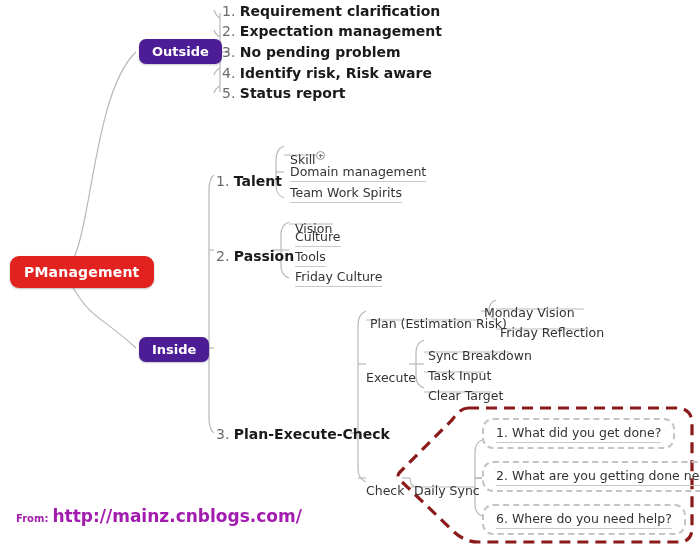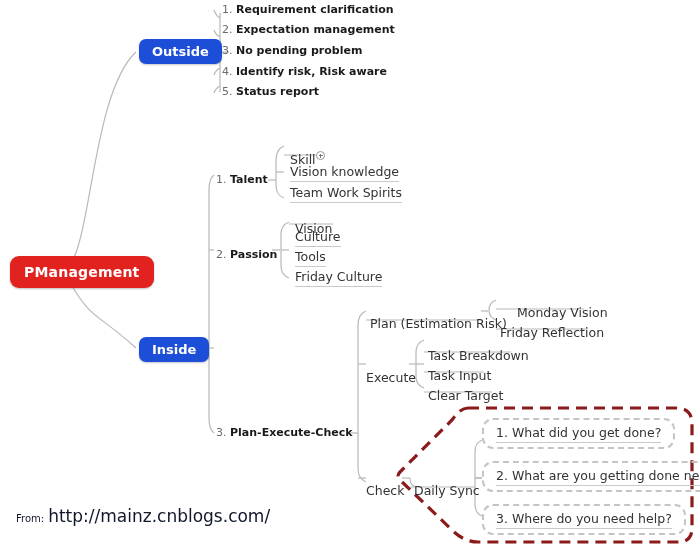--- a/index.html
+++ b/index.html
@@ -39,32 +39,32 @@
     font-weight: bold;
     font-size: 14px;
     border-radius: 9px;
     padding: 8px 14px;
     letter-spacing: 0.2px;
     box-shadow: 0 1px 2px rgba(0,0,0,0.25);
   }
 
   
   .blue {
-    background: #1d4ed8;
+    background: #4c1d95;
     color: #ffffff;
     font-weight: bold;
     font-size: 13px;
     border-radius: 7px;
     padding: 5px 13px;
     box-shadow: 0 1px 2px rgba(0,0,0,0.22);
   }
 
   
   .numitem {
-    font-size: 11px;
+    font-size: 14px;
     color: #1a1a1a;
     text-align: center;
   }
   .numitem .num {
     color: #6b6b6b;
     font-weight: normal;
   }
   .numitem .txt {
     font-weight: bold;
   }
@@ -120,22 +120,23 @@
   }
   .plusbtn::after {
     left: 3px; top: 1.5px; width: 1px; height: 4px;
   }
 
   
   .credit {
     position: absolute;
     left: 16px;
     top: 506px;
-    color: #0f172a;
+    color: #a21caf;
     white-space: nowrap;
+    font-weight: bold;
   }
   .credit .from {
     font-size: 10px;
     vertical-align: baseline;
   }
   .credit .url {
     font-size: 17px;
     margin-left: 4px;
   }
 </style>
@@ -234,21 +235,21 @@
 
   <div class="node numitem" style="left:216px; top:173px;">
     <span class="num">1.</span>
     <span class="txt">Talent</span>
   </div>
   <div class="node leaf noline" style="left:286px; top:139px;">
     <span class="under">Skill</span>
   </div>
   <div class="plusbtn" style="left:316px; top:151px;"></div>
   <div class="node leaf" style="left:286px; top:163px;">
-    <span class="under">Vision knowledge</span>
+    <span class="under">Domain management</span>
   </div>
   <div class="node leaf" style="left:286px; top:184px;">
     <span class="under">Team Work Spirits</span>
   </div>
 
   <div class="node numitem" style="left:216px; top:248px;">
     <span class="num">2.</span>
     <span class="txt">Passion</span>
   </div>
   <div class="node leaf noline" style="left:291px; top:208px;">
@@ -265,32 +266,32 @@
   </div>
 
   <div class="node numitem" style="left:216px; top:426px;">
     <span class="num">3.</span>
     <span class="txt">Plan-Execute-Check</span>
   </div>
 
   <div class="node leaf noline" style="left:366px; top:303px;">
     <span class="under">Plan (Estimation Risk)</span>
   </div>
-  <div class="node leaf noline" style="left:513px; top:292px;">
+  <div class="node leaf noline" style="left:480px; top:292px;">
     <span class="under">Monday Vision</span>
   </div>
   <div class="node leaf noline" style="left:496px; top:312px;">
     <span class="under">Friday Reflection</span>
   </div>
 
   <div class="node leaf noline" style="left:362px; top:357px;">
     <span class="under">Execute</span>
   </div>
   <div class="node leaf noline" style="left:424px; top:335px;">
-    <span class="under">Task Breakdown</span>
+    <span class="under">Sync Breakdown</span>
   </div>
   <div class="node leaf noline" style="left:424px; top:355px;">
     <span class="under">Task Input</span>
   </div>
   <div class="node leaf noline" style="left:424px; top:375px;">
     <span class="under">Clear Target</span>
   </div>
 
   <div class="node leaf noline" style="left:362px; top:470px;">
     <span class="under">Check</span>
@@ -299,20 +300,20 @@
     <span class="under">Daily Sync</span>
   </div>
 
   <div class="node qbox" style="left:482px; top:418px;">
     <span class="under">1. What did you get done?</span>
   </div>
   <div class="node qbox" style="left:482px; top:461px;">
     <span class="under">2. What are you getting done next?</span>
   </div>
   <div class="node qbox" style="left:482px; top:504px;">
-    <span class="under">3. Where do you need help?</span>
+    <span class="under">6. Where do you need help?</span>
   </div>
 
   <div class="credit">
     <span class="from">From:</span><span class="url">http://mainz.cnblogs.com/</span>
   </div>
 
 </div>
 
 </body></html>

